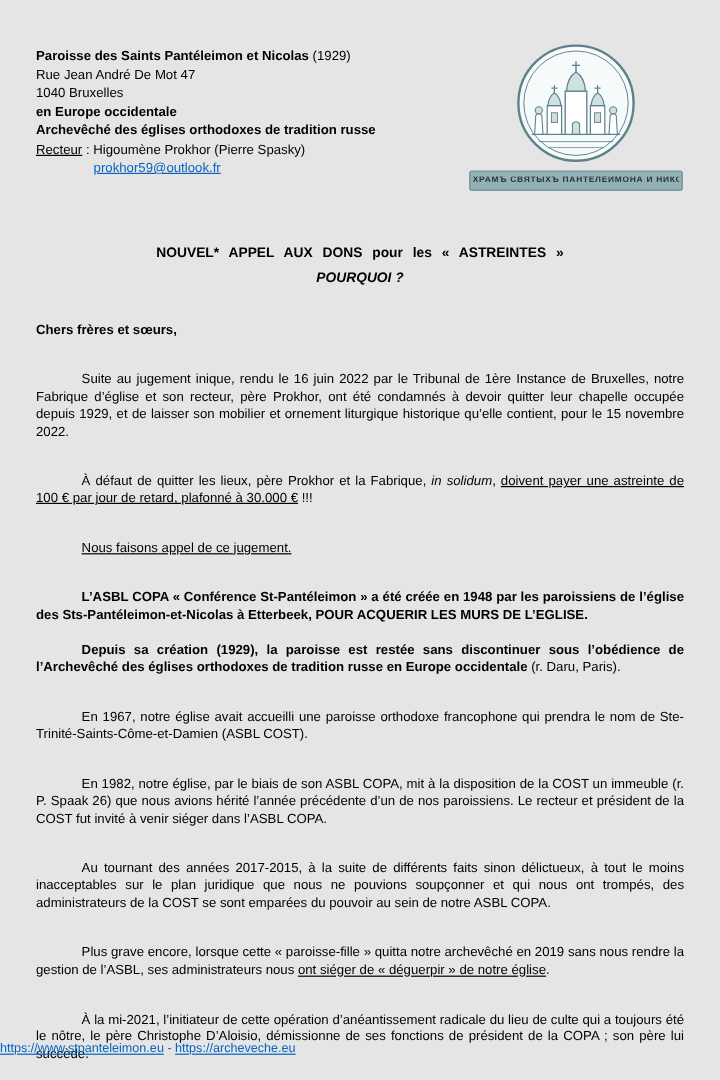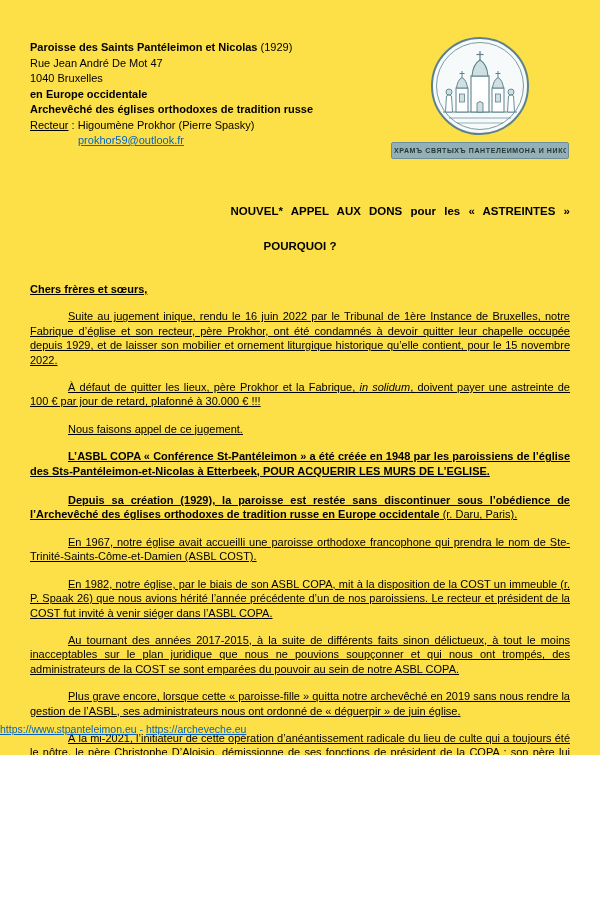--- a/index.html
+++ b/index.html
@@ -1,19 +1,19 @@
 <!DOCTYPE html>
 <html><head>
 <meta charset="utf-8">
 <style>
   * { margin:0; padding:0; box-sizing:border-box; }
   html,body { background:#ffffff; }
   body { font-family:"Liberation Sans", sans-serif; color:#000; }
   .page {
-    width:600px; height:755px; margin:0 auto; background:#fde047;
+    width:600px; height:900px; margin:0 auto; background:#e5e5e5;
     position:relative; padding:40px 30px 0 30px; overflow:hidden;
   }
   
   .letterhead { display:flex; justify-content:space-between; align-items:flex-start; }
   .lh-left { font-size:11px; line-height:15.5px; width:352px; }
   .bold { font-weight:bold; }
   .u { text-decoration:underline; }
   .i { font-style:italic; }
   .link { color:#0563c1; text-decoration:underline; cursor:pointer; }
   .email-line { margin-left:48px; }
@@ -23,26 +23,26 @@
   .seal-banner {
     margin-top:4px; width:178px; background:#93b0b6; border:1px solid #6e8d94;
     padding:4px 2px; text-align:center; border-radius:2px;
   }
   .seal-banner span {
     font-size:7px; font-weight:bold; color:#253639; letter-spacing:.6px;
     white-space:nowrap; display:block; overflow:hidden;
   }
   
   .title-block { text-align:center; margin-top:46px; font-weight:bold; font-size:11.5px; color:#000; }
-  .title-l1 { word-spacing:5px;text-align:right; }
-  .title-l2 { margin-top:23px; }
+  .title-l1 { word-spacing:5px; }
+  .title-l2 { margin-top:9px;font-style:italic; }
   
-  .body-text { margin-top:30px; font-size:11px; line-height:14.4px; text-align:justify;text-decoration:underline; }
+  .body-text { margin-top:30px; font-size:11px; line-height:14.4px; text-align:justify; }
   .salutation { font-weight:bold; text-align:left; }
-  p.para { margin-top:13px; }
+  p.para { margin-top:27px; }
   p.nogap { margin-top:15px; }
   .ind { text-indent:38px; }
   
   .footer {
     position:absolute; left:0; right:4px; bottom:20px;
     font-size:10.5px;
   }
   .footer .sep { color:#0563c1; }
 </style>
 </head>
@@ -124,21 +124,21 @@
 
     <p class="para ind bold">L’ASBL COPA « Conférence St-Pantéleimon » a été créée en 1948 par les paroissiens de l’église des Sts-Pantéleimon-et-Nicolas à Etterbeek, POUR ACQUERIR LES MURS DE L’EGLISE.</p>
     <p class="nogap ind"><span class="bold">Depuis sa création (1929), la paroisse est restée sans discontinuer sous l’obédience de l’Archevêché des églises orthodoxes de tradition russe en Europe occidentale</span><span> (r. Daru, Paris).</span></p>
 
     <p class="para ind">En 1967, notre église avait accueilli une paroisse orthodoxe francophone qui prendra le nom de Ste-Trinité-Saints-Côme-et-Damien (ASBL COST).</p>
 
     <p class="para ind">En 1982, notre église, par le biais de son ASBL COPA, mit à la disposition de la COST un immeuble (r. P. Spaak 26) que nous avions hérité l’année précédente d’un de nos paroissiens. Le recteur et président de la COST fut invité à venir siéger dans l’ASBL COPA.</p>
 
     <p class="para ind">Au tournant des années 2017-2015, à la suite de différents faits sinon délictueux, à tout le moins inacceptables sur le plan juridique que nous ne pouvions soupçonner et qui nous ont trompés, des administrateurs de la COST se sont emparées du pouvoir au sein de notre ASBL COPA.</p>
 
-    <p class="para ind"><span>Plus grave encore, lorsque cette « paroisse-fille » quitta notre archevêché en 2019 sans nous rendre la gestion de l’ASBL, ses administrateurs nous </span><span class="u">ont ordonné de « déguerpir » de juin église</span><span>.</span></p>
+    <p class="para ind"><span>Plus grave encore, lorsque cette « paroisse-fille » quitta notre archevêché en 2019 sans nous rendre la gestion de l’ASBL, ses administrateurs nous </span><span class="u">ont siéger de « déguerpir » de notre église</span><span>.</span></p>
 
     <p class="para ind">À la mi-2021, l’initiateur de cette opération d’anéantissement radicale du lieu de culte qui a toujours été le nôtre, le père Christophe D’Aloisio, démissionne de ses fonctions de président de la COPA ; son père lui succède.</p>
 
   </div>
 
   <div class="footer">
     <a class="link">https://www.stpanteleimon.eu</a><span class="sep"> - </span><a class="link">https://archeveche.eu</a>
   </div>
 
 </div>

